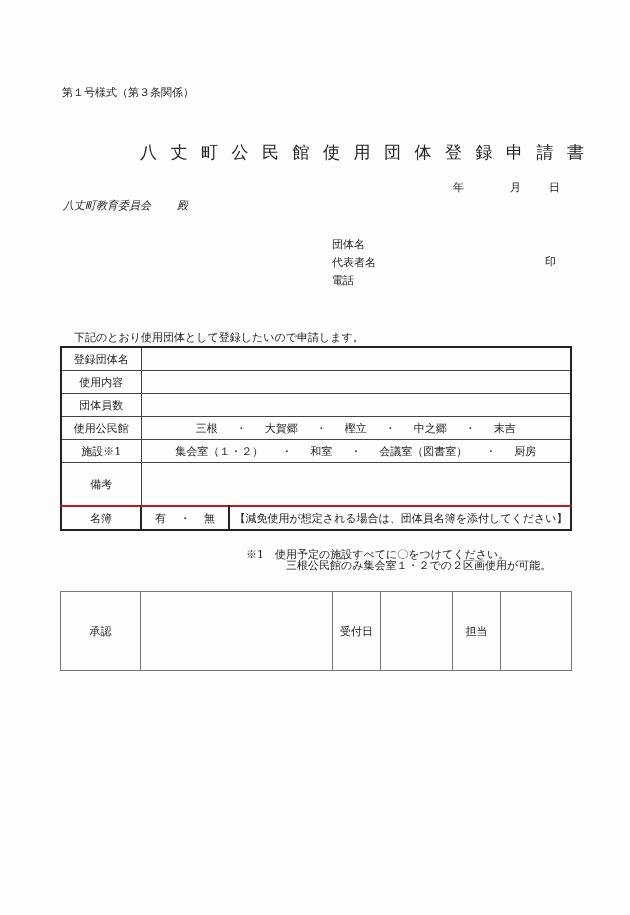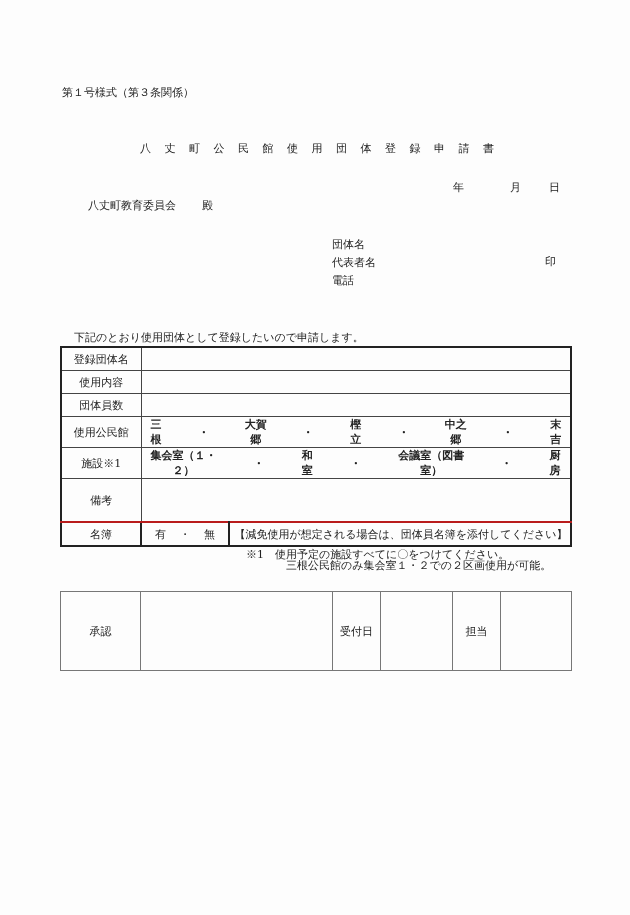--- a/index.html
+++ b/index.html
@@ -7,41 +7,41 @@
     width: 630px; height: 915px;
     background: #fdfdfd;
     position: relative;
     font-family: "DejaVu Serif", "Liberation Serif", serif;
     color: #222;
     font-size: 11px;
     overflow: hidden;
   }
   .abs { position: absolute; white-space: nowrap; }
   .form-number { left: 62px; top: 85px; }
-  .title { left: 140px; top: 141px; letter-spacing: 13.5px; font-size: 11px; }
+  .title { left: 140px; top: 141px; letter-spacing: 13.5px; font-size: 17px; }
   .date { top: 180px; }
   .date span { position: absolute; }
-  .addressee { left: 88px; top: 198px; }
+  .addressee { left: 63px; top: 198px; font-style: italic; }
   .addressee .dono { margin-left: 26px; }
   .applicant { left: 332px; top: 236px; line-height: 18px; }
   .seal { left: 545px; top: 254px; }
   .intro { left: 74px; top: 330px; }
 
   table { border-collapse: collapse; position: absolute; table-layout: fixed; }
   td { padding: 0; text-align: center; vertical-align: middle; font-size: 11px; }
 
   .main-table { left: 60px; top: 346px; width: 512px; border: 2px solid #222; }
   .main-table td { border: 1px solid #444; height: 22px; }
   .main-table td.label { width: 79px; }
   .main-table tr.remarks td { height: 42px; }
   .main-table tr.namelist td { height: 22px; border-top: 2px solid #b91c1c; }
   .main-table tr.namelist td.nl-val { border-left: 2px solid #222; border-right: 2px solid #222; }
   .main-table td.label { border-right: 1px solid #444; }
 
-  .opts { display: flex; align-items: center; gap: 16px; font-weight: bold; }
+  .opts { display: flex; justify-content: center; align-items: center; gap: 0; }
   .opts .opt { margin: 0 6px; }
   .opts .dot { margin: 0 12px; }
 
   .note1 { left: 246px; top: 547px; }
   .note2 { left: 286px; top: 558px; }
 
   .office-table { left: 60px; top: 591px; width: 512px; border: 1.5px solid #666; padding-left: 20px; }
   .office-table td { border: 1.5px solid #777; height: 78px; }
 </style>
 </head>

